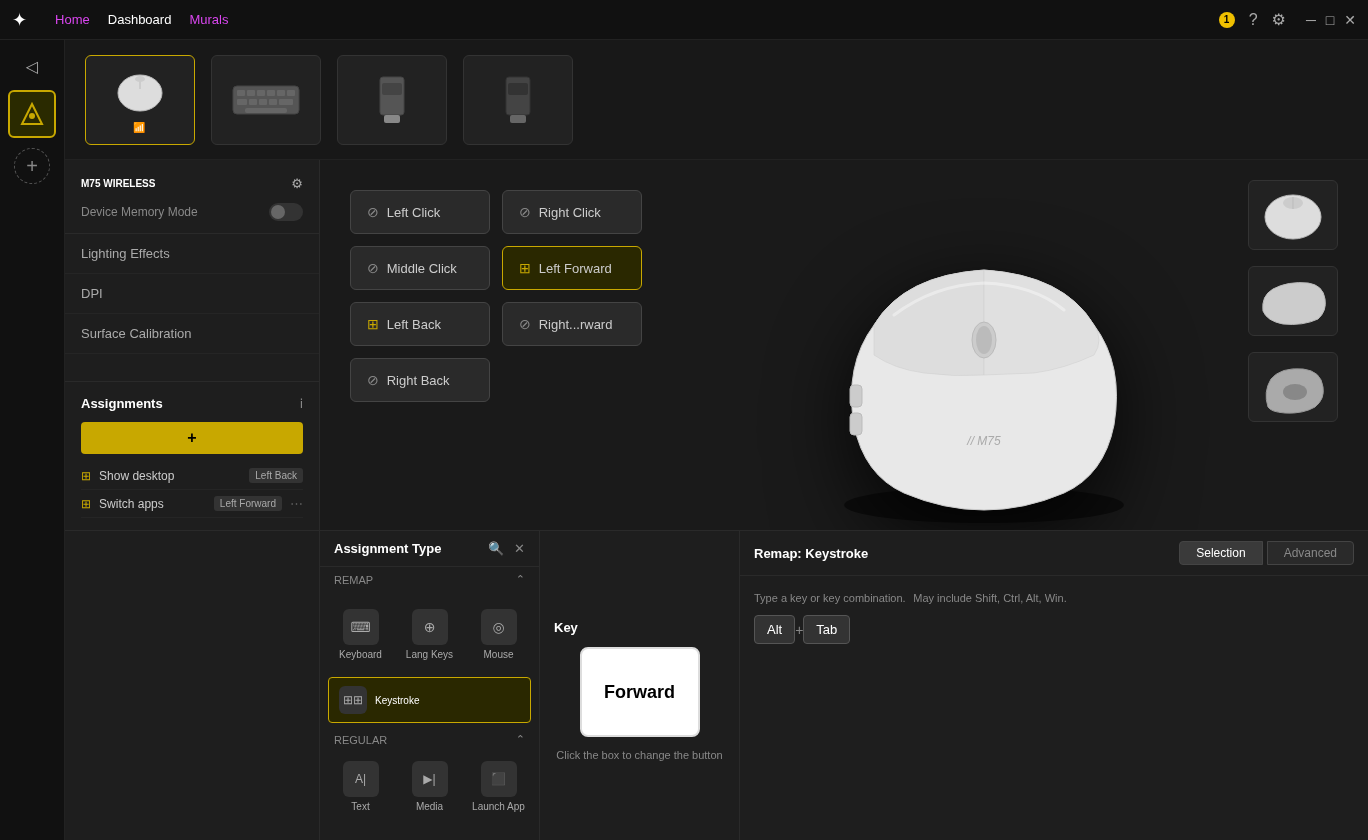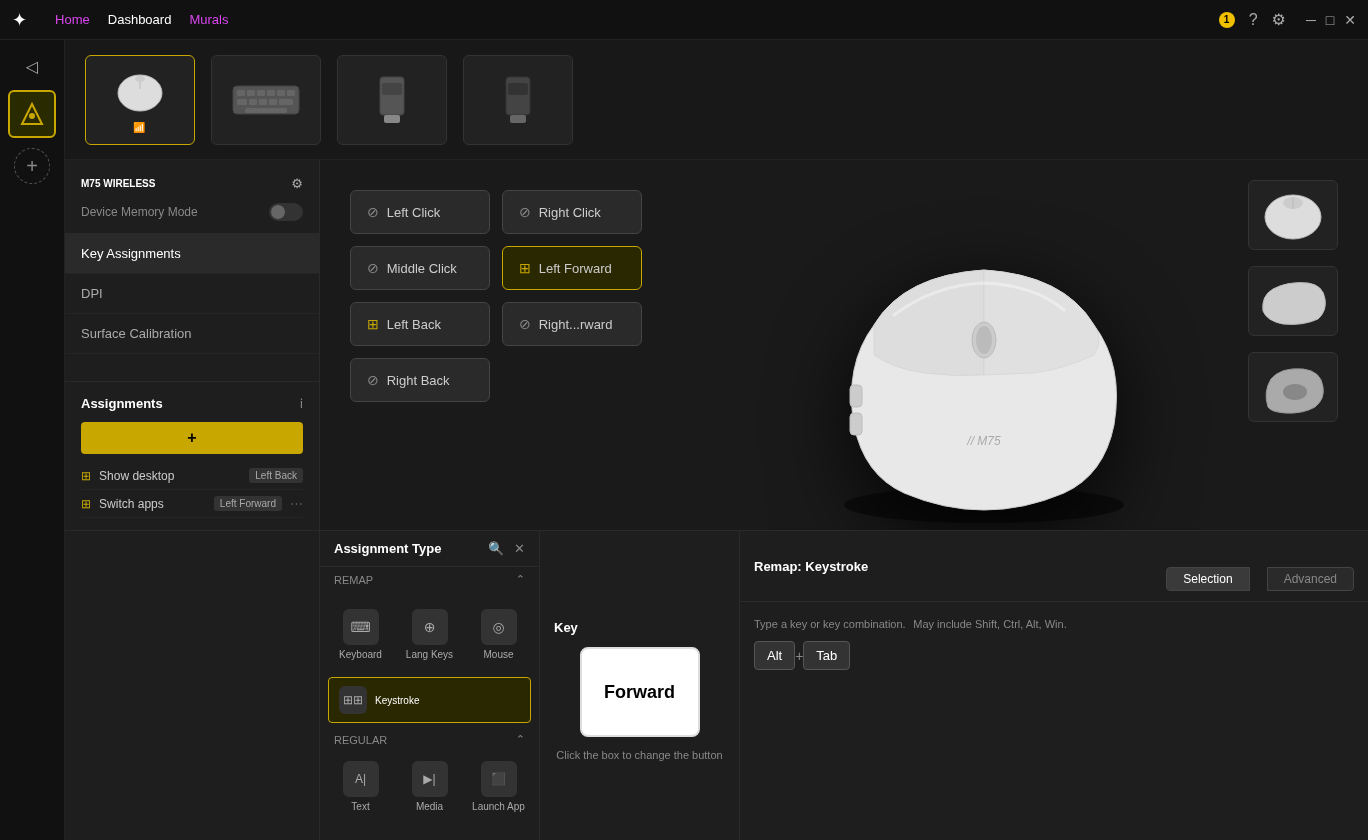--- a/index.html
+++ b/index.html
@@ -463,22 +463,21 @@
     .remap-header {
       padding: 10px 14px;
       display: flex;
       align-items: center;
       justify-content: space-between;
       border-bottom: 1px solid #2a2a2a;
     }
     .remap-title { color: #fff; font-size: 13px; font-weight: bold; }
     .remap-tabs {
       display: flex;
-      gap: 17px;
-      margin-top: 26px;
+      gap: 4px;
     }
     .remap-tab {
       padding: 4px 16px;
       cursor: pointer;
       font-size: 12px;
       color: #888;
       background: #2a2a2a;
       border: 1px solid #444;
     }
     .remap-tab.active {
@@ -611,21 +610,21 @@
           <span class="device-name">M75 WIRELESS</span>
           <span class="device-settings-icon">⚙</span>
         </div>
         <div class="device-mode">
           <span class="device-mode-label">Device Memory Mode</span>
           <div class="toggle">
             <div class="toggle-knob"></div>
           </div>
         </div>
 
-        <div class="left-nav-item active">Key Assignments</div>
+        <div class="left-nav-item">Lighting Effects</div>
         <div class="left-nav-item">DPI</div>
         <div class="left-nav-item">Surface Calibration</div>
 
         <div style="flex:1"></div>
 
         <div class="assignments-section">
           <div class="assignments-header">
             <span class="assignments-title">Assignments</span>
             <span class="info-icon">ℹ</span>
           </div>

